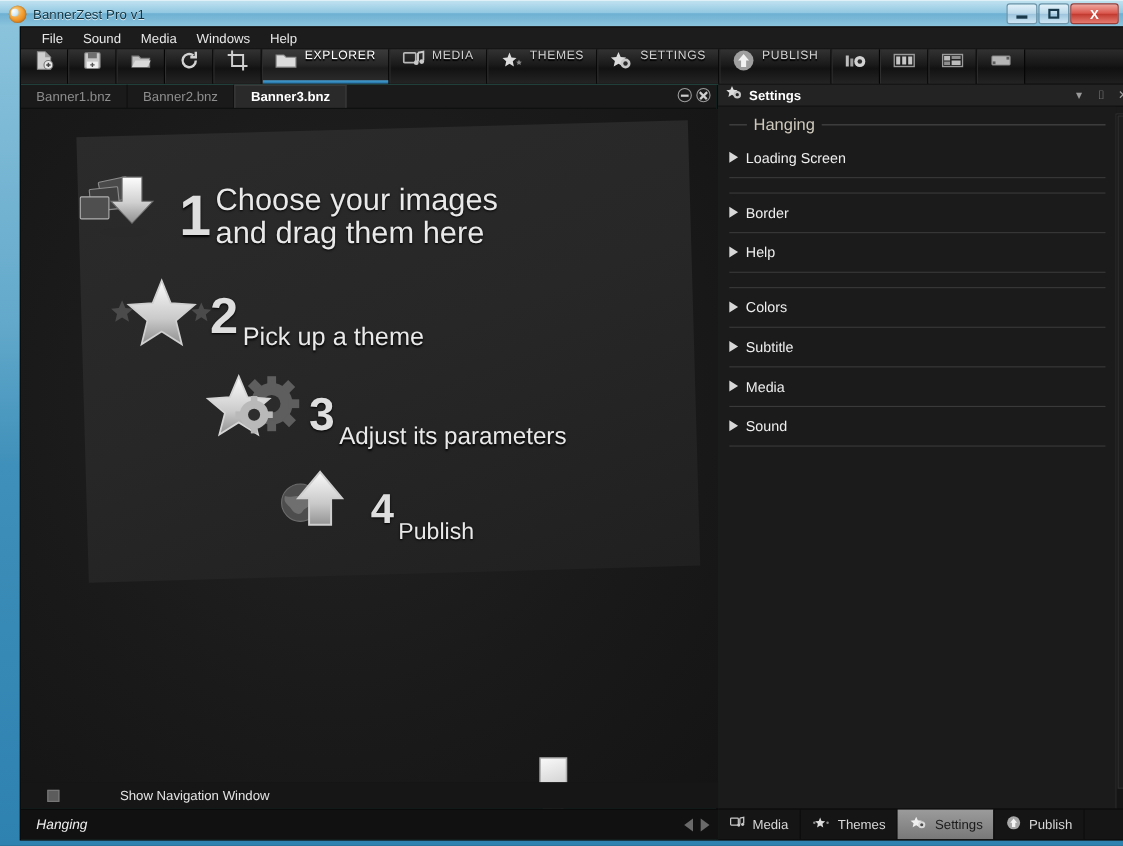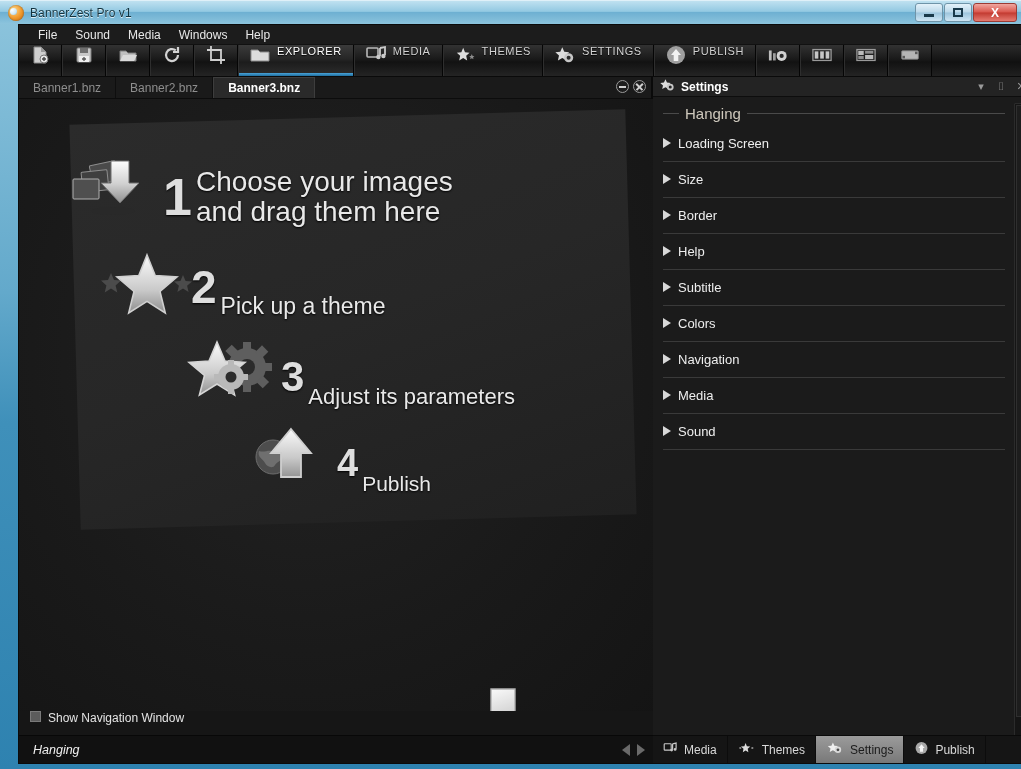--- a/index.html
+++ b/index.html
@@ -190,22 +190,23 @@
   #step4 { margin-left: 224px; margin-top: 10px; }
   #step4 .num-txt { font-size: 38px; }
   #step4 .step-text { font-size: 21px; align-self: flex-end; padding-bottom: 5px;}
 
   
   #big-arrow { position: absolute; left: 452px; top: 588px; }
 
   
   #nav-check-row {
     position: absolute; left: 0; bottom: 28px; height: 24px; width: 634px;
-    display: flex; align-items: flex-start; padding-left: 11px;
+    display: flex; align-items: center; padding-left: 24px;
     background: #161616;
+    gap: 48px;
   }
   #nav-check {
     width: 11px; height: 11px; background: #5c5c5c;
     border: 1px solid #7a7a7a; margin-right: 7px;
   }
   #nav-check-label { font-size: 12px; color: #e4e4e4; }
 
   #status-bar {
     position: absolute; left: 0; bottom: 0; height: 28px; width: 634px;
     display: flex; align-items: center; padding: 0 8px 0 14px;
@@ -635,63 +636,55 @@
 
           <div class="setting-row">
             <div class="setting-head">
                 <span class="tri"></span>
                 <span class="setting-label">Loading Screen</span>
               </div>
             <div class="setting-rule"></div>
           </div>
 
           <div class="setting-row">
-            <div class="setting-head">
-                <span class="tri"></span>
-                <span class="setting-label">Size</span>
-              </div>
             <div class="setting-rule"></div>
           </div>
 
           <div class="setting-row">
             <div class="setting-head">
                 <span class="tri"></span>
                 <span class="setting-label">Border</span>
               </div>
             <div class="setting-rule"></div>
           </div>
 
           <div class="setting-row">
             <div class="setting-head">
                 <span class="tri"></span>
                 <span class="setting-label">Help</span>
               </div>
             <div class="setting-rule"></div>
           </div>
 
           <div class="setting-row">
+            <div class="setting-rule"></div>
+          </div>
+
+          <div class="setting-row">
+            <div class="setting-head">
+                <span class="tri"></span>
+                <span class="setting-label">Colors</span>
+              </div>
+            <div class="setting-rule"></div>
+          </div>
+
+          <div class="setting-row">
             <div class="setting-head">
                 <span class="tri"></span>
                 <span class="setting-label">Subtitle</span>
-              </div>
-            <div class="setting-rule"></div>
-          </div>
-
-          <div class="setting-row">
-            <div class="setting-head">
-                <span class="tri"></span>
-                <span class="setting-label">Colors</span>
-              </div>
-            <div class="setting-rule"></div>
-          </div>
-
-          <div class="setting-row">
-            <div class="setting-head">
-                <span class="tri"></span>
-                <span class="setting-label">Navigation</span>
               </div>
             <div class="setting-rule"></div>
           </div>
 
           <div class="setting-row">
             <div class="setting-head">
                 <span class="tri"></span>
                 <span class="setting-label">Media</span>
               </div>
             <div class="setting-rule"></div>

